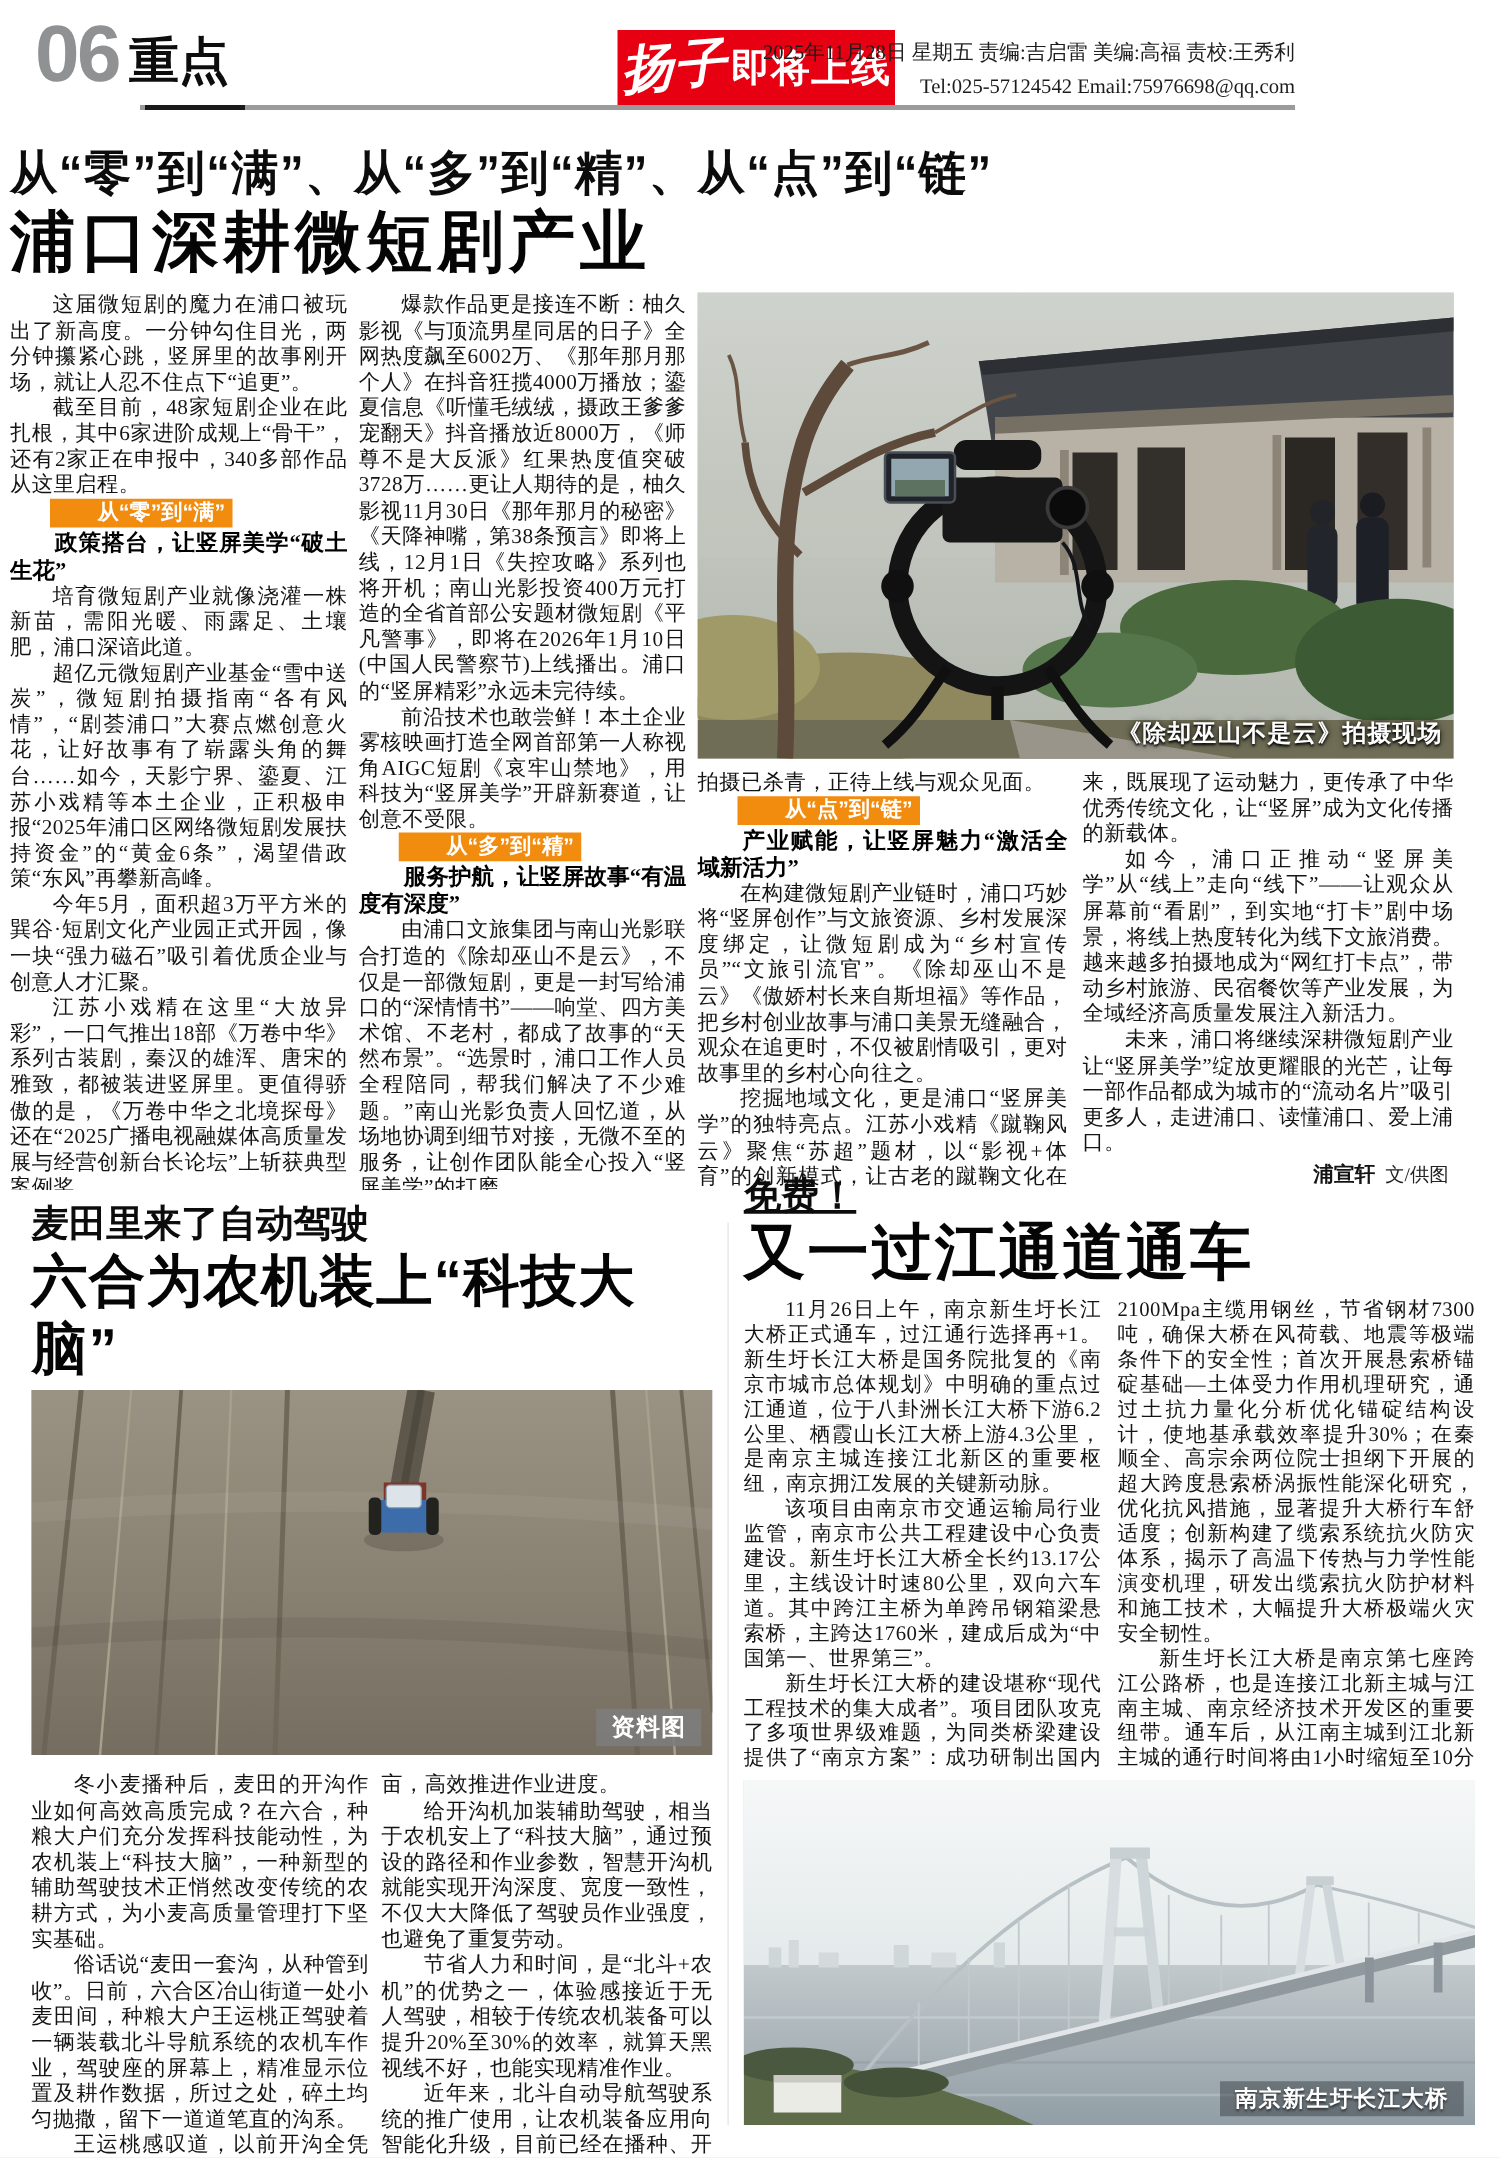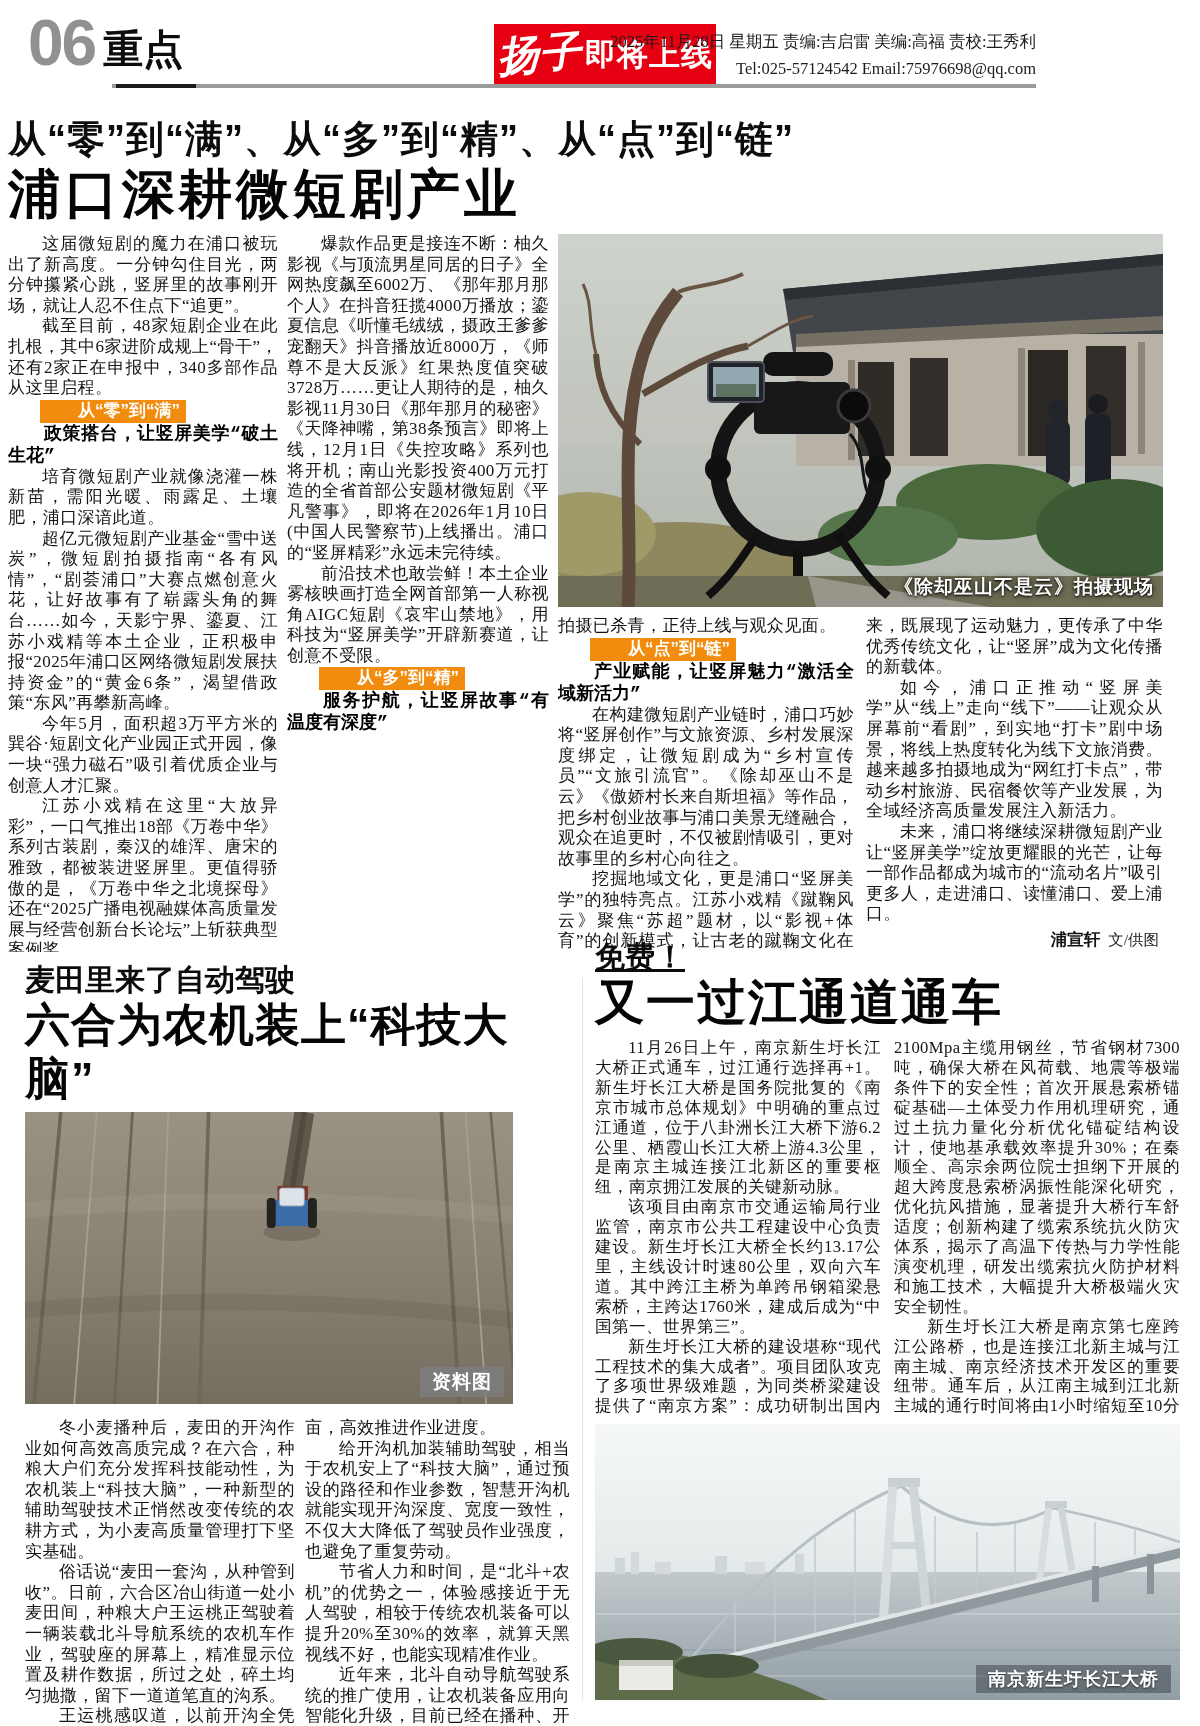--- a/index.html
+++ b/index.html
@@ -29,21 +29,21 @@
 
   
   .col{overflow:hidden;}
   .col p{margin:0;}
   .para{font-size:17px;line-height:20.6px;text-align:justify;text-indent:2em;letter-spacing:.4px;}
   .para.noindent{text-indent:0;}
   .tagline{text-indent:2em;line-height:24px;margin:1px 0;}
   .tag{display:inline-block;background:var(--accent-orange);color:#fff;
        font-family:"Liberation Sans","DejaVu Sans",sans-serif;font-weight:700;font-size:17px;
        padding:0 6px 2px 6px;line-height:21px;}
-  .subhead{font-family:Liberation Mono, monospace;font-weight:800;font-size:18px;
+  .subhead{font-family:Liberation Serif, serif;font-weight:800;font-size:18px;
            line-height:22px;text-indent:2em;text-align:justify;color:#000;}
   .byline{text-align:right;margin-top:4px !important;padding-right:4px;font-size:16.5px;}
   .byline-name{font-family:"Liberation Sans","DejaVu Sans",sans-serif;font-weight:700;}
   .byline-role{margin-left:8px;font-size:15.5px;color:#222;}
 
   .kicker{font-family:"Liberation Sans","DejaVu Sans",sans-serif;font-weight:900;color:#0c0c0c;margin:0;}
   .headline{font-family:"Liberation Sans","DejaVu Sans",sans-serif;font-weight:900;color:#050505;margin:0;}
 
   
   .a1{position:absolute;left:8px;top:116px;width:1155px;height:840px;}
@@ -55,21 +55,21 @@
   .a1-right{width:605px;}
   .a1-photo{width:605px;height:373px;}
   .a1-right-cols{display:flex;gap:12px;margin-top:9px;height:334px;}
   .a1-c3{width:296px;height:100%;}
   .a1-c4{width:297px;height:100%;}
 
   
   .a2{position:absolute;left:25px;top:962px;width:545px;height:758px;}
   .a2 .kicker{font-size:30px;line-height:36px;}
   .a2 .headline{font-size:45px;line-height:54px;letter-spacing:1px;}
-  .a2-photo{width:488px;height:292px;margin-top:6px;}
+  .a2-photo{width:545px;height:292px;margin-top:6px;}
   .a2-body{display:flex;gap:10px;margin-top:14px;height:352px;}
   .a2-c1{width:270px;height:100%;}
   .a2-c2{width:265px;height:100%;}
 
   
   .a3{position:absolute;left:595px;top:940px;width:585px;height:772px;}
   .a3 .kicker{font-size:30px;line-height:34px;text-decoration:underline;}
   .a3 .headline{font-size:49px;line-height:56px;letter-spacing:2px;}
   .a3-body{display:flex;gap:13px;margin-top:8px;height:378px;}
   .a3-c1{width:286px;height:100%;}
@@ -123,20 +123,21 @@
           <p class="para">培育微短剧产业就像浇灌一株新苗，需阳光暖、雨露足、土壤肥，浦口深谙此道。</p>
           <p class="para">超亿元微短剧产业基金“雪中送炭”，微短剧拍摄指南“各有风情”，“剧荟浦口”大赛点燃创意火花，让好故事有了崭露头角的舞台……如今，天影宁界、鎏夏、江苏小戏精等本土企业，正积极申报“2025年浦口区网络微短剧发展扶持资金”的“黄金6条”，渴望借政策“东风”再攀新高峰。</p>
           <p class="para">今年5月，面积超3万平方米的巽谷·短剧文化产业园正式开园，像一块“强力磁石”吸引着优质企业与创意人才汇聚。</p>
           <p class="para">江苏小戏精在这里“大放异彩”，一口气推出18部《万卷中华》系列古装剧，秦汉的雄浑、唐宋的雅致，都被装进竖屏里。更值得骄傲的是，《万卷中华之北境探母》还在“2025广播电视融媒体高质量发展与经营创新台长论坛”上斩获典型案例奖。</p>
         </div>
       <div class="col a1-c2">
           <p class="para">爆款作品更是接连不断：柚久影视《与顶流男星同居的日子》全网热度飙至6002万、《那年那月那个人》在抖音狂揽4000万播放；鎏夏信息《听懂毛绒绒，摄政王爹爹宠翻天》抖音播放近8000万，《师尊不是大反派》红果热度值突破3728万……更让人期待的是，柚久影视11月30日《那年那月的秘密》《天降神嘴，第38条预言》即将上线，12月1日《失控攻略》系列也将开机；南山光影投资400万元打造的全省首部公安题材微短剧《平凡警事》，即将在2026年1月10日(中国人民警察节)上线播出。浦口的“竖屏精彩”永远未完待续。</p>
           <p class="para">前沿技术也敢尝鲜！本土企业雾核映画打造全网首部第一人称视角AIGC短剧《哀牢山禁地》，用科技为“竖屏美学”开辟新赛道，让创意不受限。</p>
           <p class="tagline"><span class="tag">从“多”到“精”</span></p>
           <p class="subhead">服务护航，让竖屏故事“有温度有深度”</p>
+          <p class="para">由浦口文旅集团与南山光影联合打造的《除却巫山不是云》，不仅是一部微短剧，更是一封写给浦口的“深情情书”——响堂、四方美术馆、不老村，都成了故事的“天然布景”。“选景时，浦口工作人员全程陪同，帮我们解决了不少难题。”南山光影负责人回忆道，从场地协调到细节对接，无微不至的服务，让创作团队能全心投入“竖屏美学”的打磨。</p>
         </div>
       <div class="a1-right">
         <figure class="photo a1-photo">
           <svg viewBox="0 0 605 373" preserveAspectRatio="none">
             <defs>
               <linearGradient id="g1sky" x1="0" y1="0" x2="0" y2="1">
                 <stop offset="0" stop-color="#cfd3cd"></stop>
                   <stop offset="1" stop-color="#b1b6ad"></stop>
               </linearGradient>
             </defs>

